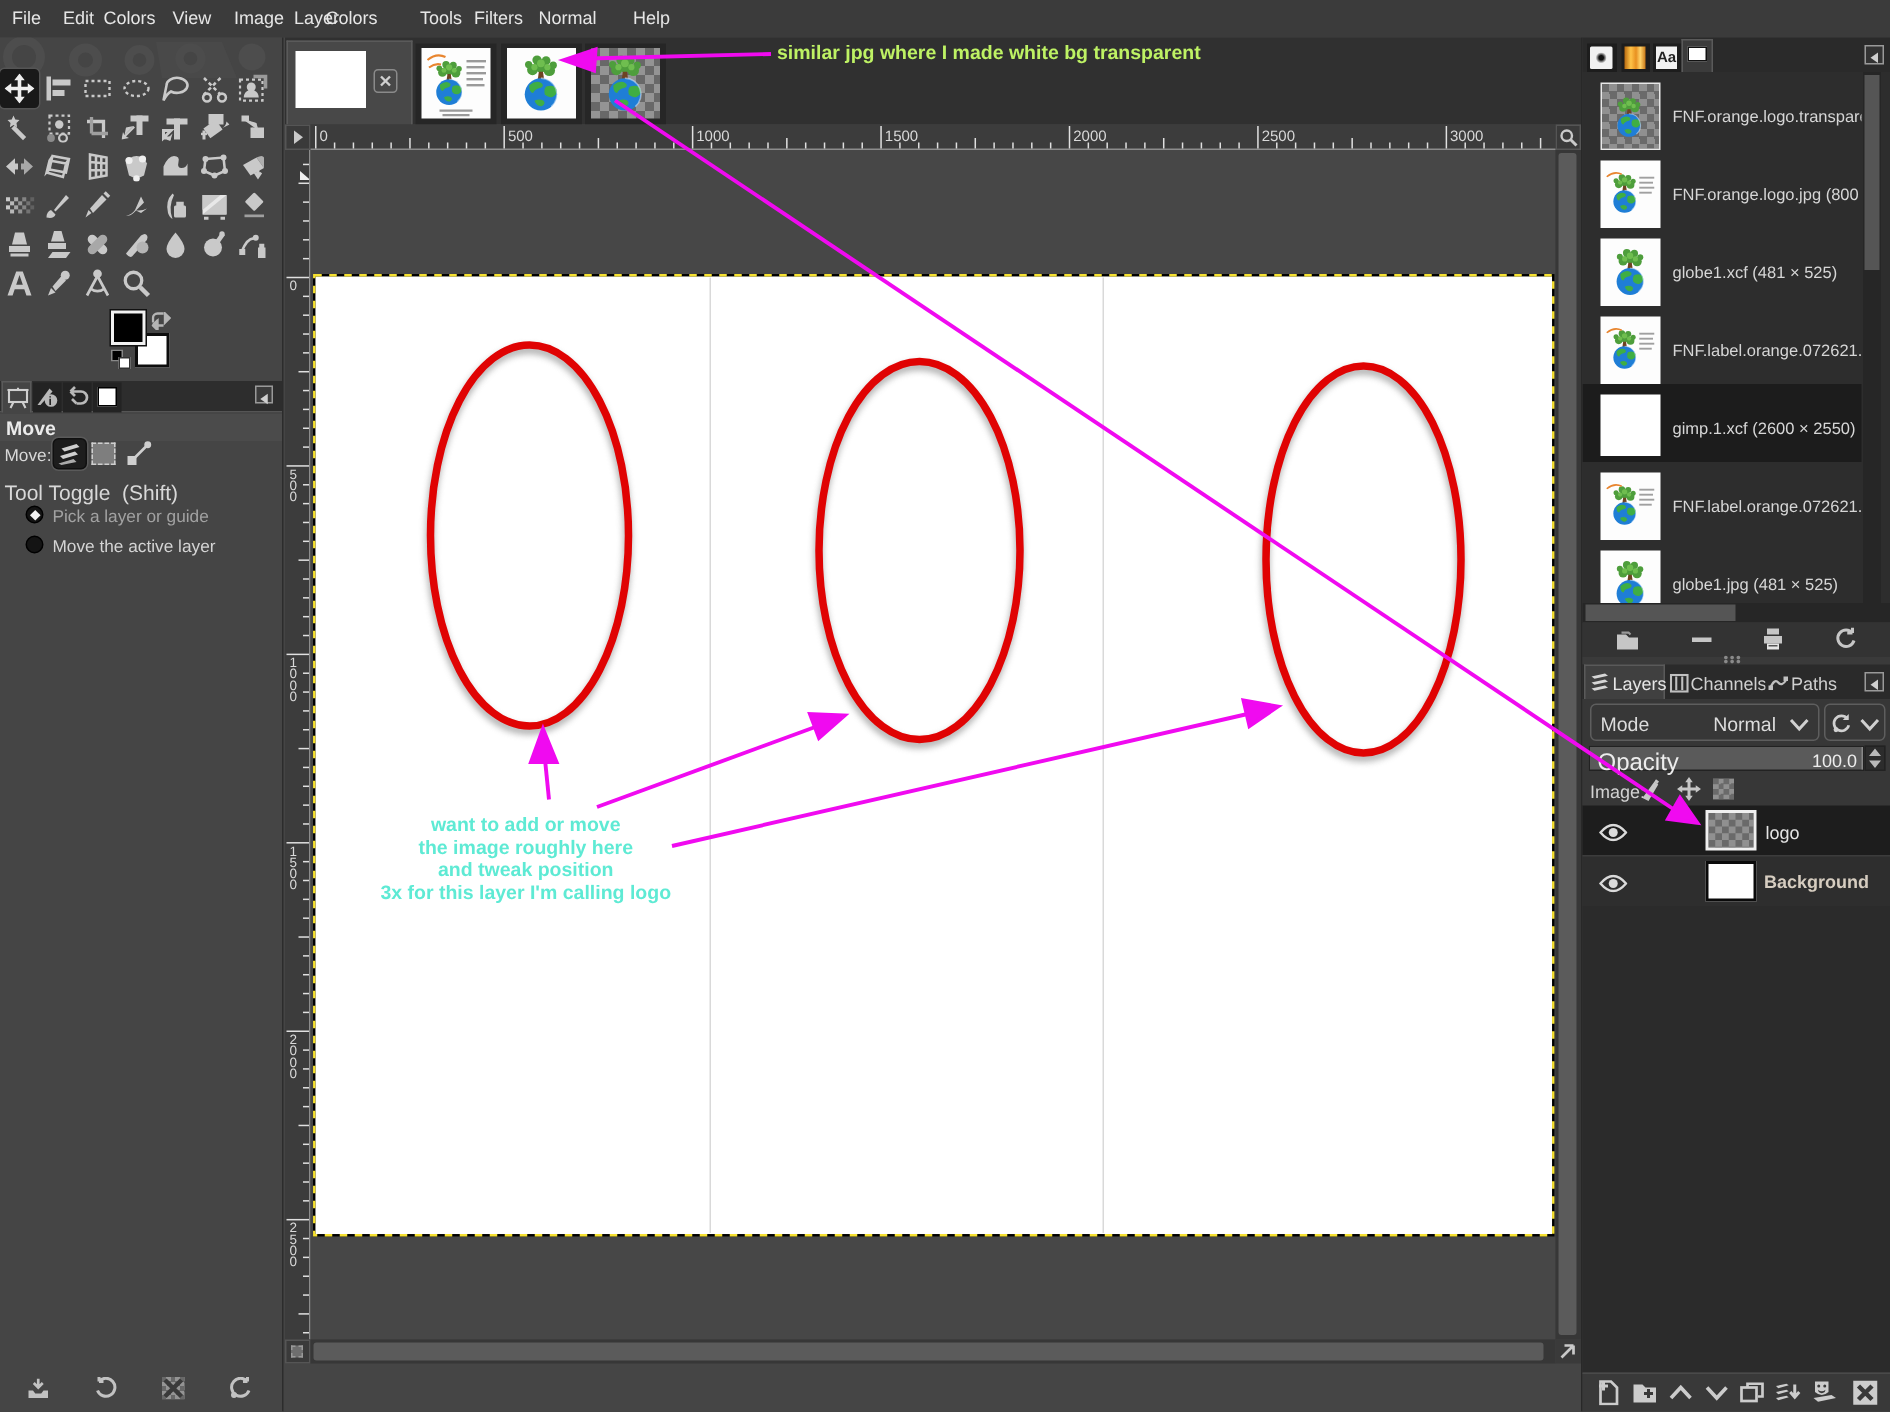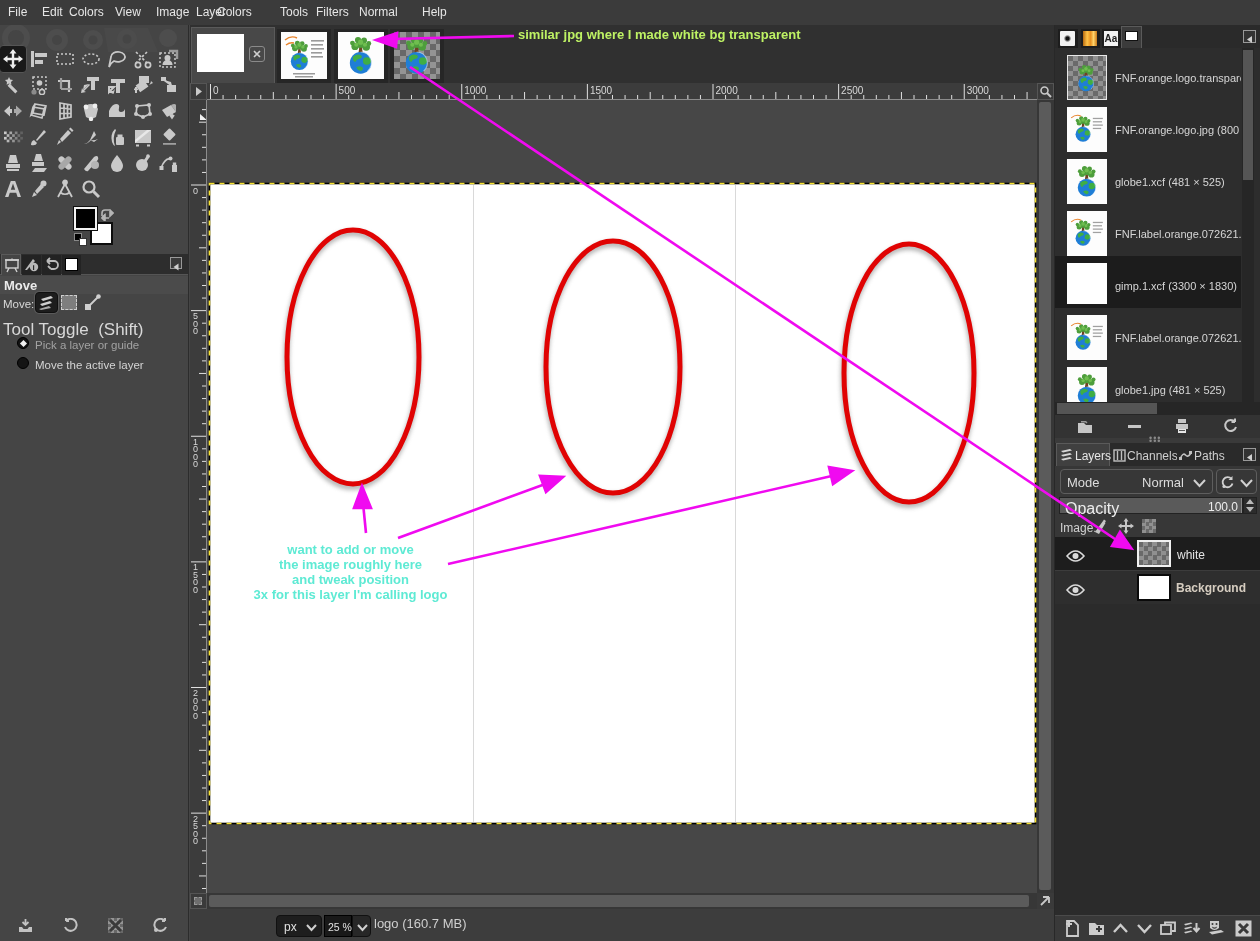--- a/index.html
+++ b/index.html
@@ -428,21 +428,21 @@
             <path d="M2 9 L12 6 L14 8 L4 11z"></path>
             <path d="M1 14 L11 11 L13 13 L3 15z" opacity="0.8"></path>
           </g>
         </svg></div>
       <div class="abs" style="left:61px;top:270px;width:16px;height:15px;background:#7e7e7e;border:1px dashed #cfcfcf"></div>
       <div class="abs" style="left:84px;top:268px;width:18px;height:18px"><svg width="18" height="18" viewBox="0 0 18 18">
           <path d="M4 14 L14 4" stroke="#cfcfcf" stroke-width="1.8"></path>
           <rect x="1" y="11" width="6" height="6" fill="#cfcfcf"></rect>
           <circle cx="14.5" cy="3.5" r="2.3" fill="#cfcfcf"></circle>
         </svg></div>
-      <div class="abs" style="left:3px;top:295px;font-size:17px;color:#d8d8d8">Tool Toggle&nbsp;&nbsp;(Shift)</div>
+      <div class="abs" style="left:3px;top:295px;font-size:14px;color:#d8d8d8">Tool Toggle&nbsp;&nbsp;(Shift)</div>
       <div class="abs" style="left:17px;top:312px;width:12px;height:12px;border-radius:50%;background:#141414;border:1px solid #000">
         <div class="abs" style="left:3.2px;top:3.2px;width:5px;height:5px;background:#f2f2f2;transform:rotate(45deg)"></div>
       </div>
       <div class="abs" style="left:35px;top:314px;font-size:11.5px;color:#a2a2a2">Pick a layer or guide</div>
       <div class="abs" style="left:17px;top:332px;width:12px;height:12px;border-radius:50%;background:#141414;border:1px solid #000"></div>
       <div class="abs" style="left:35px;top:334px;font-size:11.5px;color:#d4d4d4">Move the active layer</div>
       <div class="abs" style="left:18px;top:894px;width:15px;height:14px"><svg width="15" height="14" viewBox="0 0 15 14">
           <g fill="#c2c2c2">
             <path d="M7.5 0 v6 m-3-3 l3 3 3-3" stroke="#c2c2c2" stroke-width="1.8" fill="none"></path>
             <path d="M1 8 v5 h13 V8 h-3 l-1.5 2 h-4 L4 8z"></path>
@@ -728,37 +728,20 @@
     </div>
     <div class="abs" style="left:207px;top:893px;width:830px;height:16px;background:#373737">
       <div class="abs" style="left:2px;top:2px;width:820px;height:12px;background:#5b5b5b;border-radius:2px"></div>
     </div>
     <div class="abs" style="left:1037px;top:100px;width:17px;height:793px;background:#373737">
       <div class="abs" style="left:2px;top:2px;width:12px;height:788px;background:#5b5b5b;border-radius:2px"></div>
     </div>
     <div class="abs" style="left:1037px;top:893px;width:17px;height:16px;background:#3a3a3a"><svg width="17" height="16" viewBox="0 0 17 16">
         <path d="M4 12 L12 4 M12 4 v6 M12 4 h-6" stroke="#c9c9c9" stroke-width="1.8" fill="none"></path>
       </svg></div>
-    <div class="abs" style="left:190px;top:909px;width:864px;height:32px;background:#3d3d3d">
-      <div class="abs" style="left:86px;top:6px;width:46px;height:22px;background:#1e1e1e;border-radius:4px;border:1px solid #111">
-        <span style="position:absolute;left:7px;top:4px;font-size:12px;color:#e0e0e0">px</span>
-        <svg class="abs" style="left:28px;top:7px" width="13" height="9" viewBox="0 0 13 9">
-          <path d="M2 2 L6.5 7 L11 2" fill="none" stroke="#d0d0d0" stroke-width="2"></path>
-        </svg>
-      </div>
-      <div class="abs" style="left:134px;top:6px;width:28px;height:22px;background:#191919;border:1px solid #000">
-        <span style="position:absolute;left:3px;top:5px;font-size:10.5px;color:#e0e0e0;white-space:nowrap">25 %</span>
-      </div>
-      <div class="abs" style="left:162px;top:6px;width:19px;height:22px;background:#272727;border:1px solid #111;border-radius:0 4px 4px 0">
-        <svg class="abs" style="left:3px;top:7px" width="13" height="9" viewBox="0 0 13 9">
-          <path d="M2 2 L6.5 7 L11 2" fill="none" stroke="#d0d0d0" stroke-width="2"></path>
-        </svg>
-      </div>
-      <span style="position:absolute;left:184px;top:7px;font-size:13px;color:#cfcfcf">logo (160.7 MB)</span>
-    </div>
     <div class="abs" style="left:1054px;top:25px;width:206px;height:916px;background:#3a3a3a;border-left:1px solid #282828">
       <div class="abs" style="left:0;top:0;width:206px;height:23px;background:#2a2a2a"></div>
       <div class="abs" style="left:3px;top:4px;width:20px;height:19px;background:#1d1d1d">
         <div class="abs" style="left:2px;top:2px;width:15px;height:15px;background:#f2f2f2;border-radius:1px"></div>
         <div class="abs" style="left:6px;top:6px;width:7px;height:7px;background:radial-gradient(circle,#111 30%,rgba(17,17,17,0) 75%)"></div>
       </div>
       <div class="abs" style="left:26px;top:4px;width:19px;height:19px;background:#1d1d1d">
         <div class="abs" style="left:2px;top:2px;width:14px;height:15px;background:linear-gradient(90deg,#b86a10,#ffc348 30%,#e89020 55%,#ffd36a 75%,#c87818)"></div>
       </div>
       <div class="abs" style="left:47px;top:4px;width:19px;height:19px;background:#1d1d1d">
@@ -805,21 +788,21 @@
             <g fill="#a0a0a0">
               <rect x="31" y="8" width="12" height="1.5"></rect>
               <rect x="31" y="12" width="11" height="1.5"></rect>
               <rect x="31" y="16" width="12" height="1.5"></rect>
               <rect x="31" y="20" width="10" height="1.5"></rect>
             </g>
           </svg>
           <div class="rowtxt" style="left:60px;top:180px">FNF.label.orange.072621.1</div>
           <div class="abs" style="left:0;top:208px;width:187px;height:52px;background:#1c1c1c"></div>
           <div class="abs" style="left:12px;top:215px;width:40px;height:41px;background:#fff"></div>
-          <div class="rowtxt" style="left:60px;top:232px">gimp.1.xcf (3300 × 1830)</div>
+          <div class="rowtxt" style="left:60px;top:232px">gimp.1.xcf (2600 × 2550)</div>
           <div class="abs" style="left:12px;top:267px;width:40px;height:45px;background:#fdfdfd"></div>
           <svg class="abs" style="left:12px;top:269px" width="40" height="41" viewBox="0 0 48 48" preserveAspectRatio="xMidYMid meet">
             <use href="#gt" transform="translate(2 6) scale(0.72)"></use>
           </svg>
           <svg class="abs" style="left:12px;top:267px" width="40" height="45" viewBox="0 0 48 44">
             <path d="M5 8 q6-5 12-2" stroke="#e8852f" stroke-width="1.3" fill="none"></path>
             <g fill="#a0a0a0">
               <rect x="31" y="8" width="12" height="1.5"></rect>
               <rect x="31" y="12" width="11" height="1.5"></rect>
               <rect x="31" y="16" width="12" height="1.5"></rect>
@@ -926,21 +909,21 @@
       <svg class="abs" style="left:63px;top:493px" width="16" height="16" viewBox="0 0 16 16">
         <path fill="#c6c6c6" d="M8 0 L10.5 3.5 L9 3.5 L9 7 L12.5 7 L12.5 5.5 L16 8 L12.5 10.5 L12.5 9 L9 9 L9 12.5 L10.5 12.5 L8 16 L5.5 12.5 L7 12.5 L7 9 L3.5 9 L3.5 10.5 L0 8 L3.5 5.5 L3.5 7 L7 7 L7 3.5 L5.5 3.5z"></path>
       </svg>
       <div class="abs checker2" style="left:87px;top:494px;width:14px;height:14px;background-size:7px 7px"></div>
       <div class="abs" style="left:0;top:512px;width:206px;height:33px;background:#1d1d1d"></div>
       <div class="abs" style="left:11px;top:523px"><svg width="19" height="12" viewBox="0 0 19 12">
           <path d="M1 6 Q9.5 -4 18 6 Q9.5 16 1 6z" fill="none" stroke="#dadada" stroke-width="1.6"></path>
           <circle cx="9.5" cy="6" r="3" fill="#dadada"></circle>
         </svg></div>
       <div class="abs checker2" style="left:82px;top:515px;width:34px;height:27px;border:2px solid #f0f0f0;background-size:9px 9px"></div>
-      <span class="abs" style="left:122px;top:523px;font-size:12px;color:#e4e4e4">white</span>
+      <span class="abs" style="left:122px;top:523px;font-size:12px;color:#e4e4e4">logo</span>
       <div class="abs" style="left:0;top:545px;width:206px;height:34px;background:#2e2e2e;border-top:1px solid #3c3c3c"></div>
       <div class="abs" style="left:11px;top:557px"><svg width="19" height="12" viewBox="0 0 19 12">
           <path d="M1 6 Q9.5 -4 18 6 Q9.5 16 1 6z" fill="none" stroke="#dadada" stroke-width="1.6"></path>
           <circle cx="9.5" cy="6" r="3" fill="#dadada"></circle>
         </svg></div>
       <div class="abs" style="left:82px;top:549px;width:34px;height:27px;border:2px solid #0a0a0a;background:#fff"></div>
       <span class="abs" style="left:121px;top:556px;font-size:12px;font-weight:bold;color:#d6cdc0">Background</span>
       <div class="abs" style="left:0;top:579px;width:206px;height:311px;background:#2b2b2b"></div>
       <div class="abs" style="left:0;top:890px;width:206px;height:26px;background:#393939;border-top:1px solid #4a4a4a">
         <svg class="abs" style="left:10px;top:4px" width="15" height="17" viewBox="0 0 15 17">

